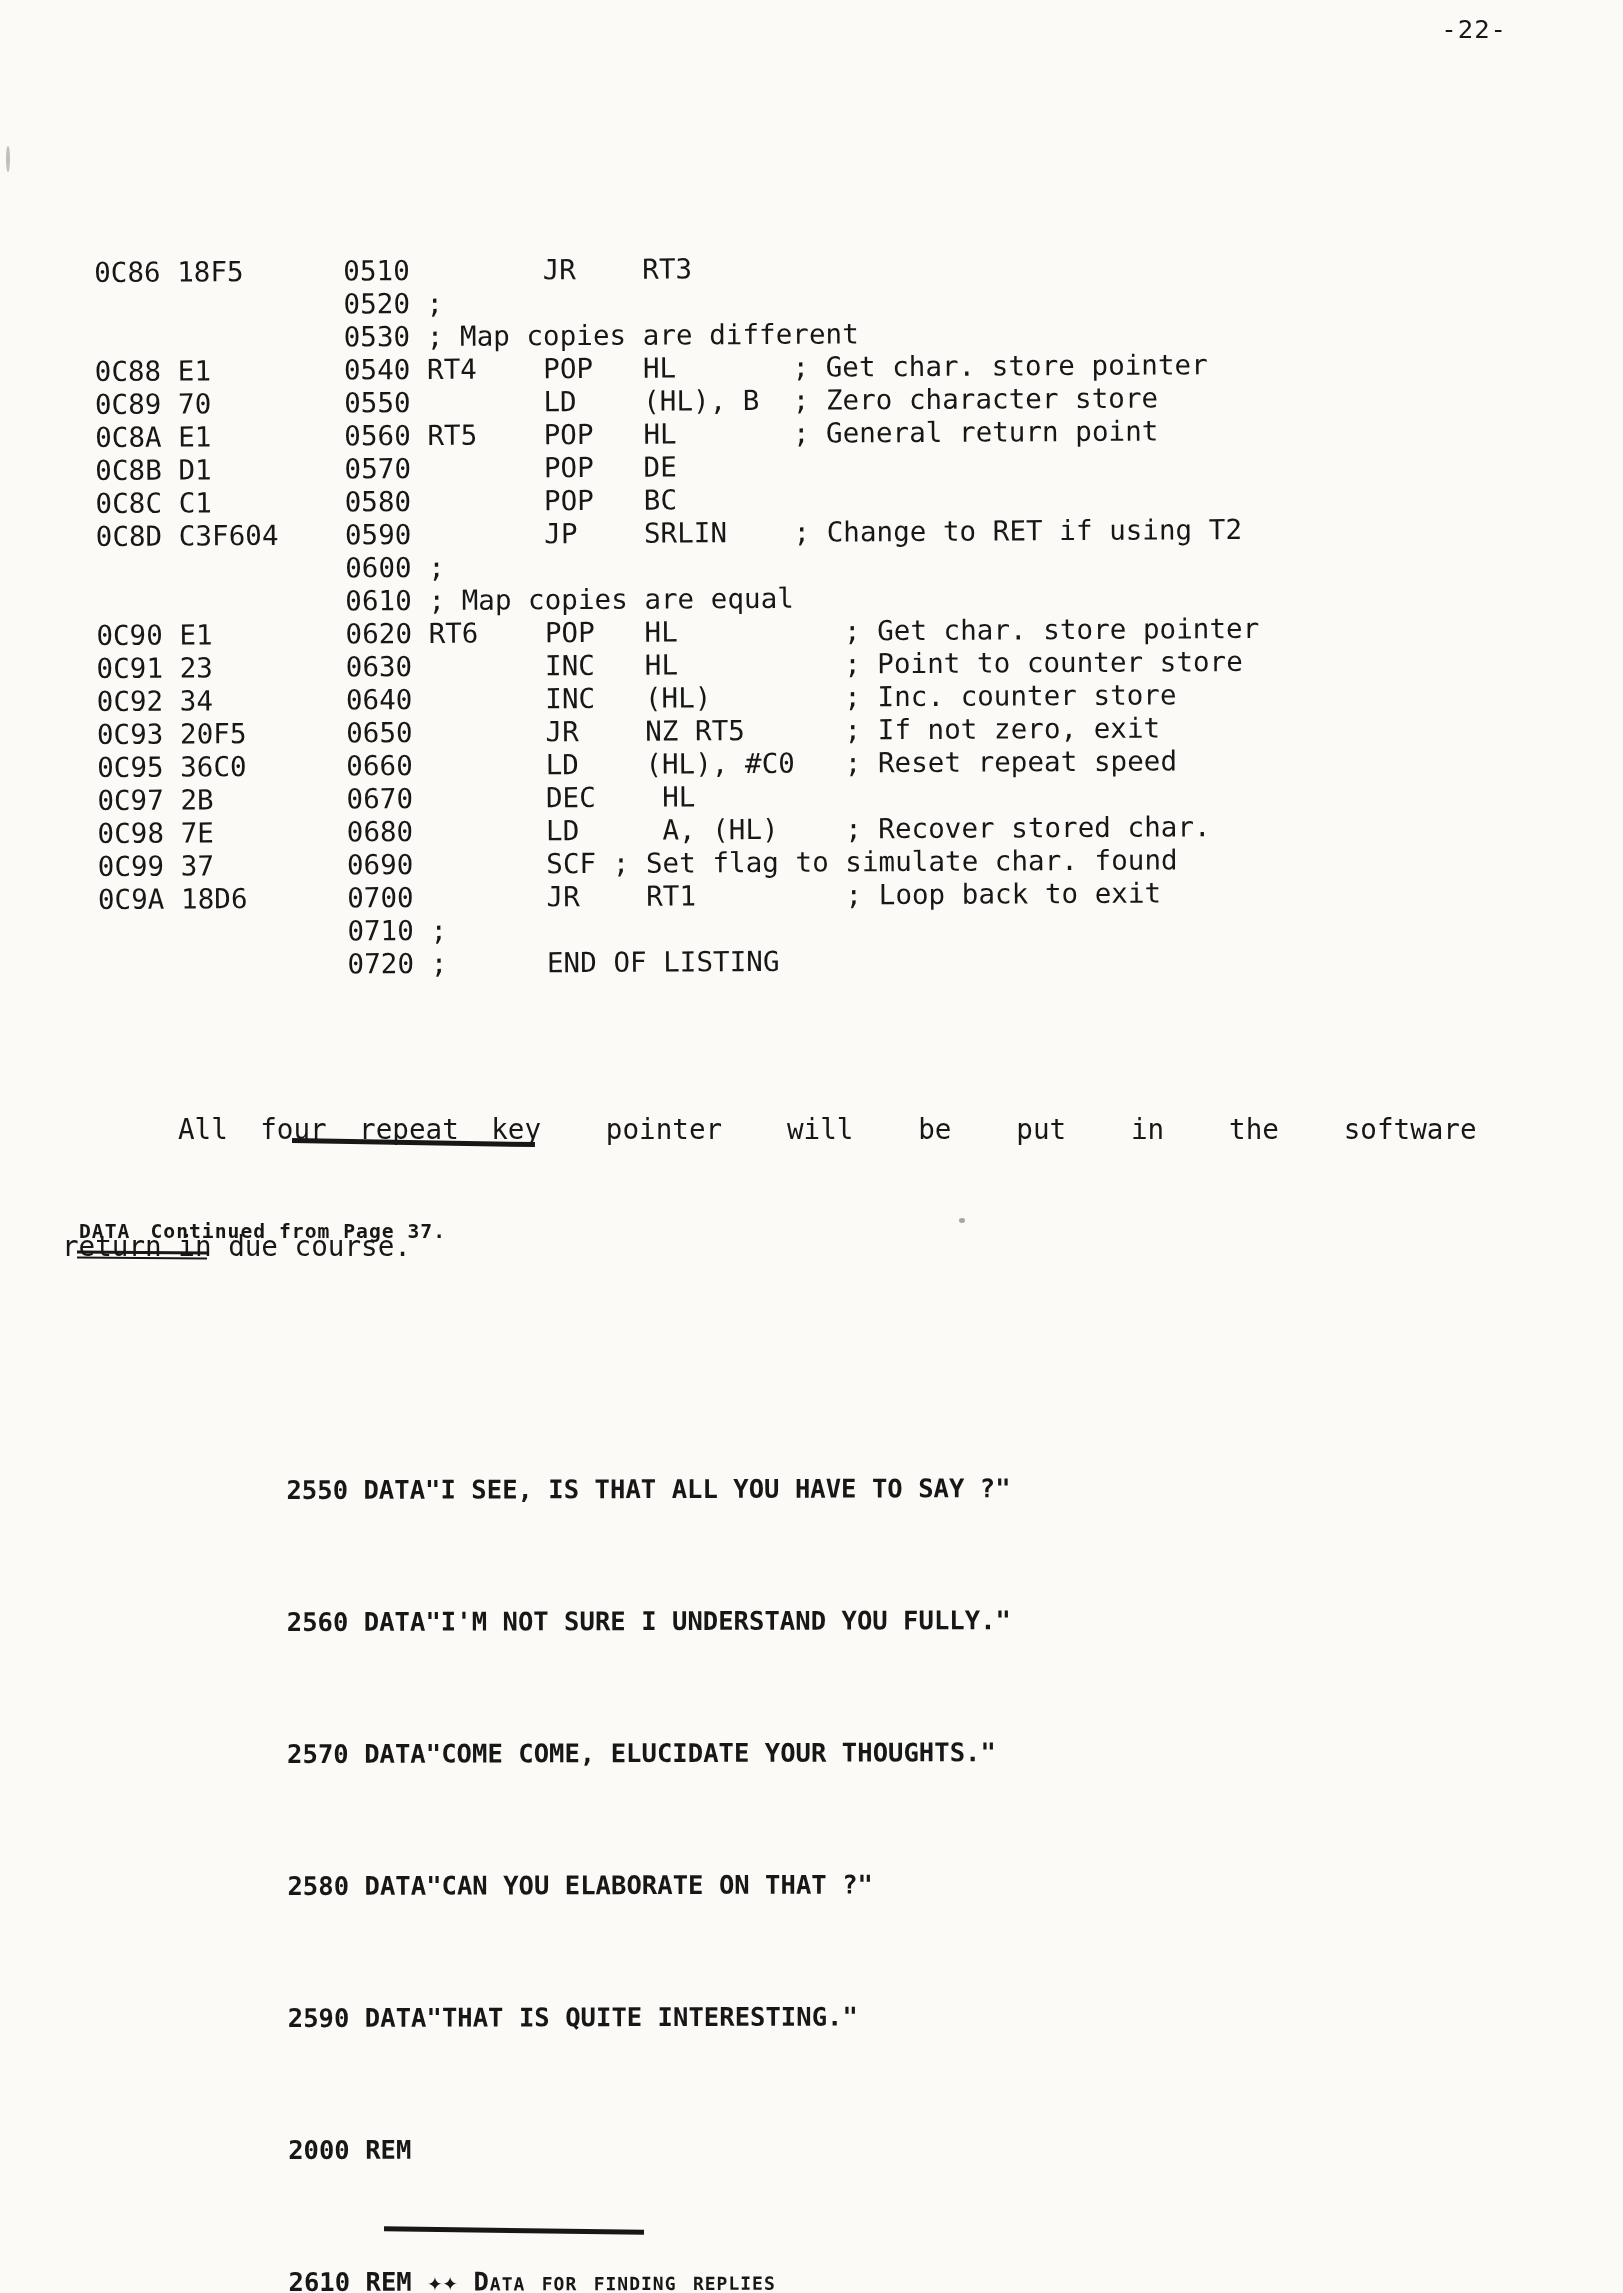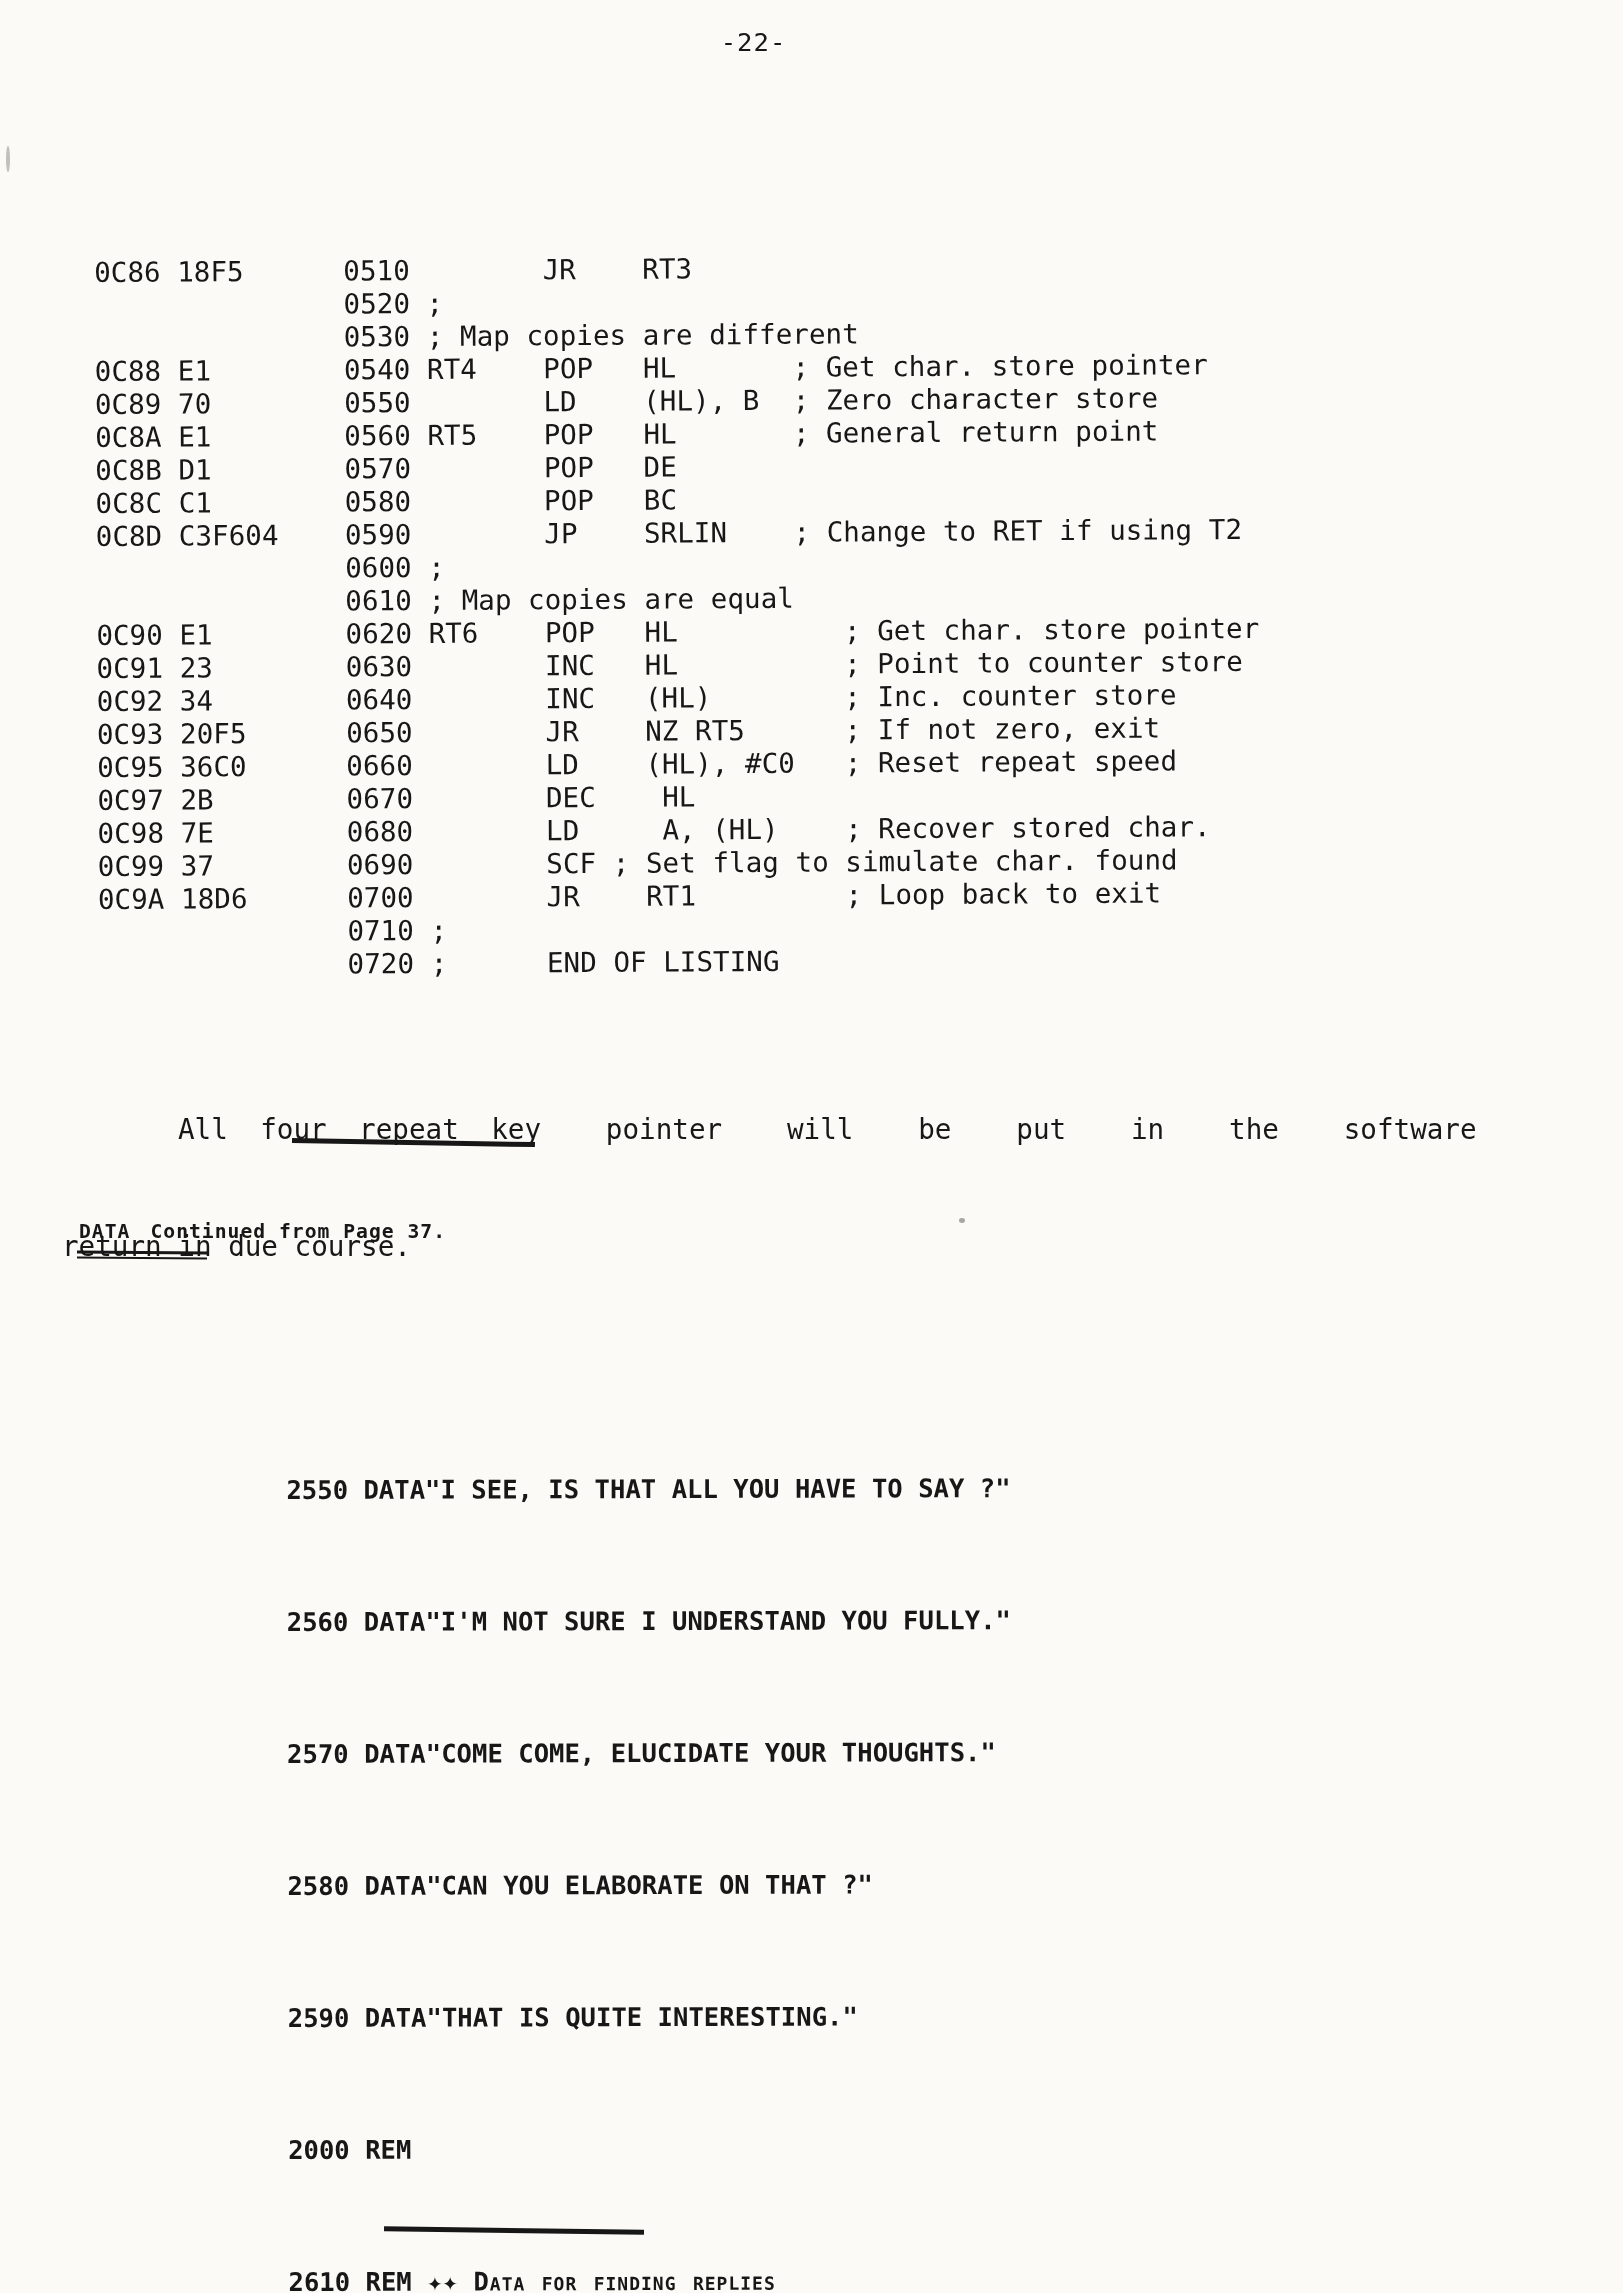--- a/index.html
+++ b/index.html
@@ -3,22 +3,22 @@
 <meta charset="utf-8">
 <style>
   :root { --paper:#fbfaf7; --ink:#171717; }
   * { margin:0; padding:0; box-sizing:border-box; }
   body { background:var(--paper); font-family:"DejaVu Sans Mono", monospace; }
   .page {
     position:relative; width:1623px; height:2293px;
     background:var(--paper); color:var(--ink); overflow:hidden;
   }
   .page-number {
-    position:absolute; top:13.8px; left:0; width:1507px; text-align:center;
-    font-size:25.6px; letter-spacing:1px; font-weight:500;margin-top:13px;
+    position:absolute; top:13.8px; left:0; width:1507px; text-align:right;
+    font-size:25.6px; letter-spacing:1px; font-weight:500;
   }
   .asm {
     position:absolute; left:94px; top:256px;
     font-family:"DejaVu Sans Mono", monospace;
     font-size:27.6px; line-height:33px; white-space:pre;
     transform:rotate(-0.35deg); transform-origin:top left;
   }
   .para {
     position:absolute; left:62px; top:1032px; width:1507px;
     font-size:27.6px; line-height:39px; white-space:pre;

